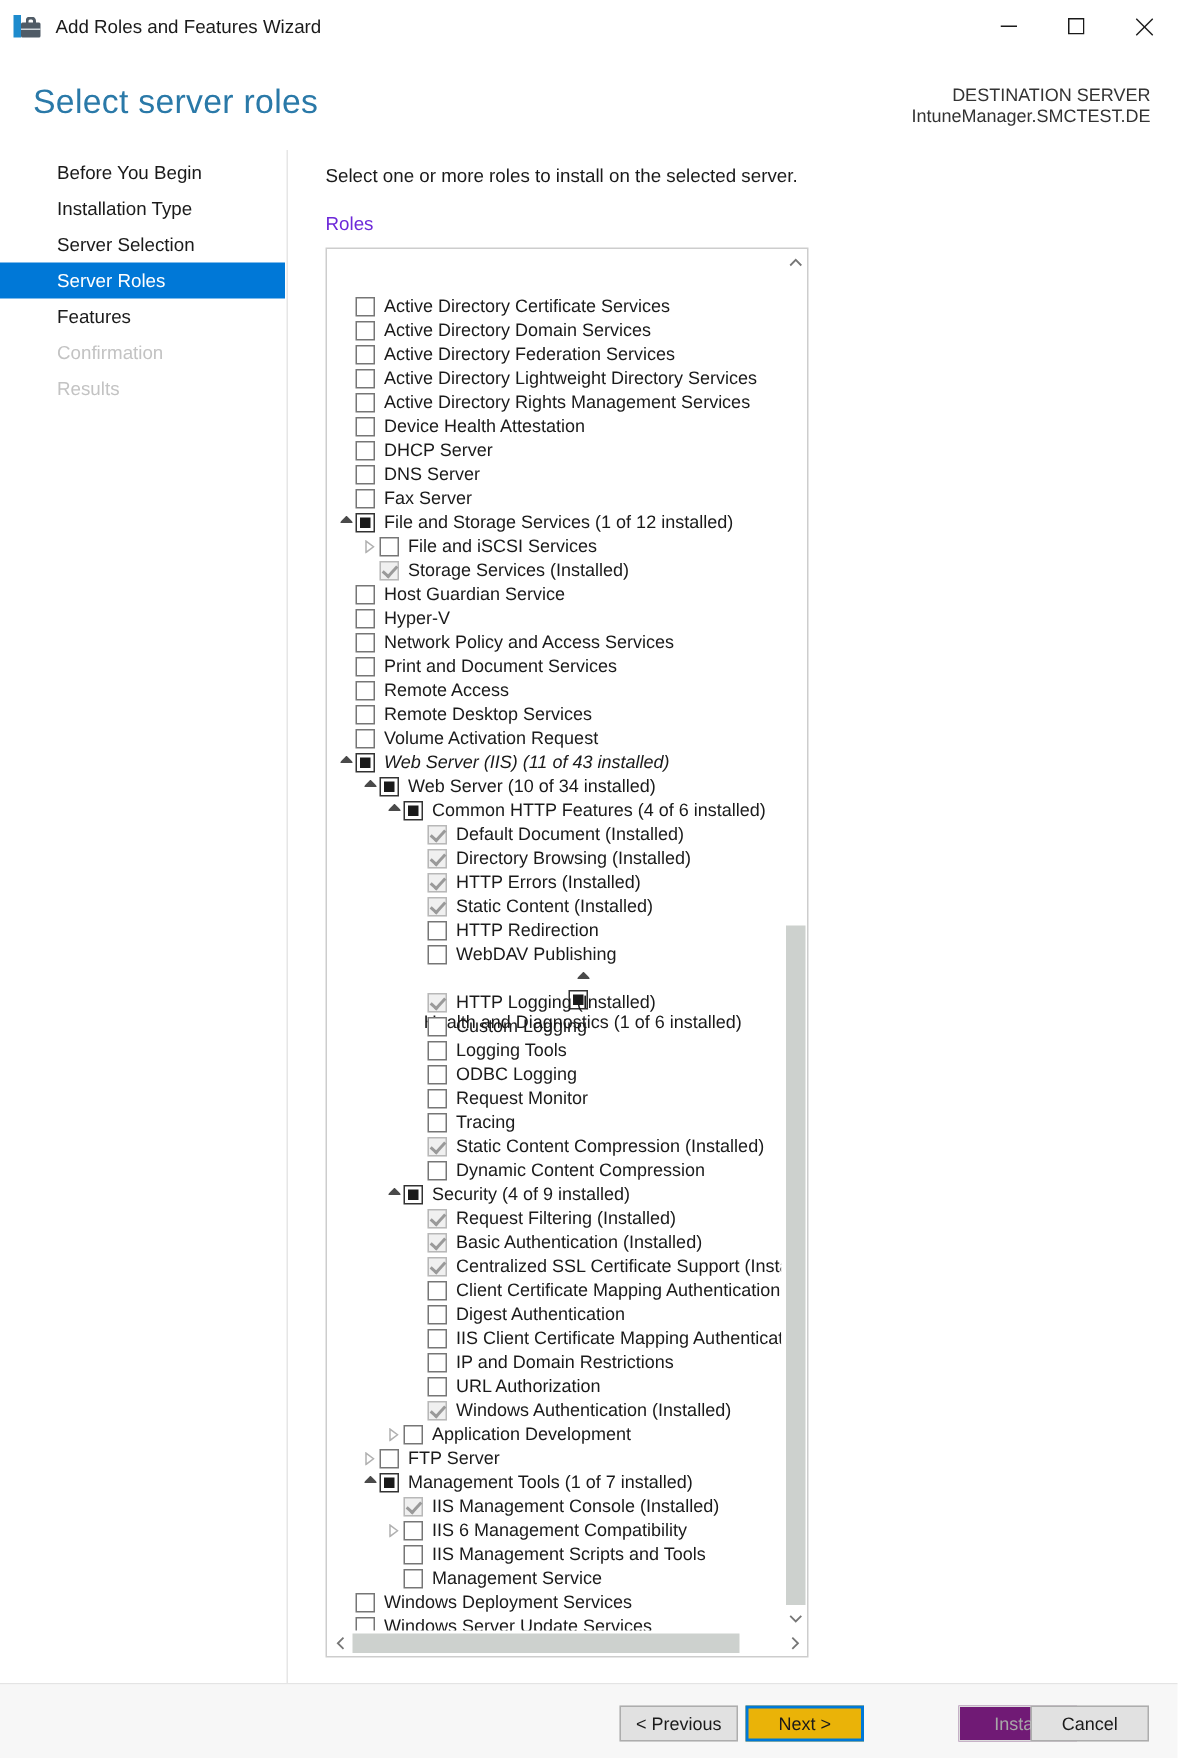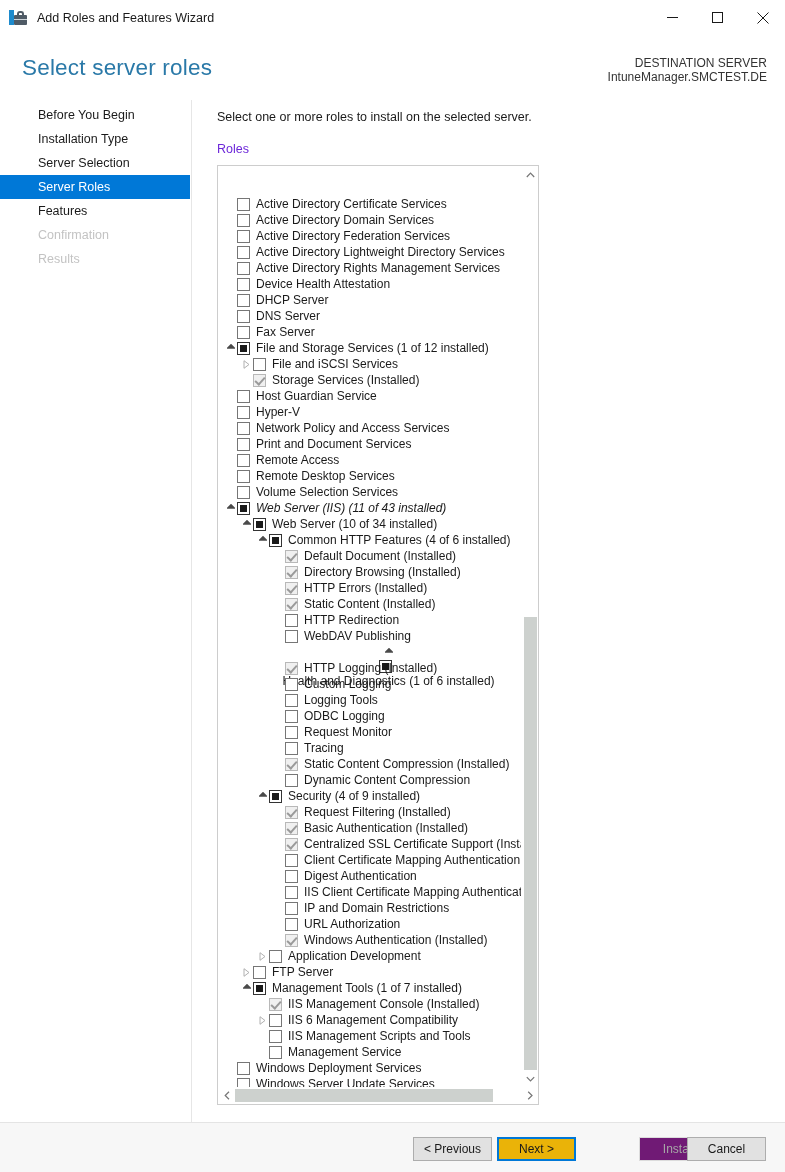--- a/index.html
+++ b/index.html
@@ -341,21 +341,21 @@
         <span class="row-label">Remote Access</span>
       </div>
       <div class="row" style="padding-left: 6px;">
         <span class="twisty"></span>
         <span class="cb"></span>
         <span class="row-label">Remote Desktop Services</span>
       </div>
       <div class="row" style="padding-left: 6px;">
         <span class="twisty"></span>
         <span class="cb"></span>
-        <span class="row-label">Volume Selection Services</span>
+        <span class="row-label">Volume Activation Request</span>
       </div>
       <div class="row" style="padding-left: 6px; font-style: italic;">
         <span class="twisty">
           <svg width="8" height="8" viewBox="0 0 8 8">
             <polygon points="0,1 7,1 7,8" fill="#4a4a4a" transform="rotate(-45 4 4)"></polygon>
           </svg>
         </span>
         <span class="cb partial"></span>
         <span class="row-label">Web Server (IIS) (11 of 43 installed)</span>
       </div>

